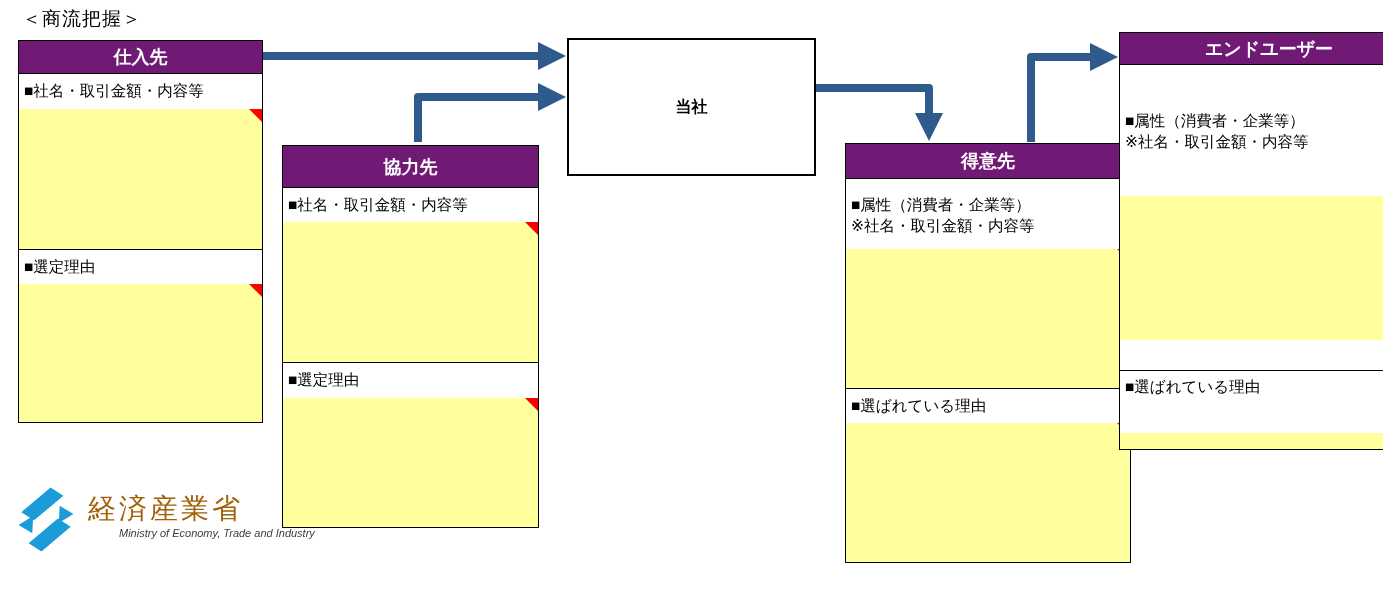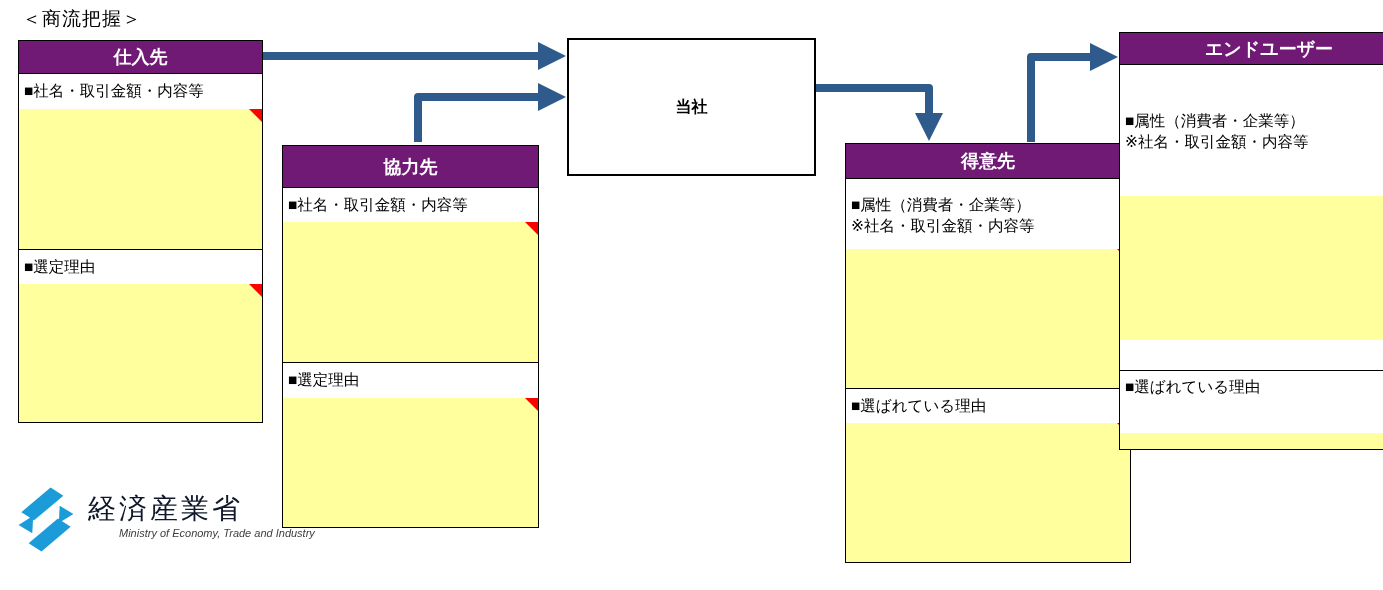--- a/index.html
+++ b/index.html
@@ -26,21 +26,21 @@
   
   .company-box { position:absolute; border:2px solid #000; background:#fff;
                  display:flex; align-items:center; justify-content:center;
                  font-size:16px; font-weight:bold; color:#000; }
 
   .arrows { position:absolute; left:0; top:0; pointer-events:none; }
 
   
   .logo { position:absolute; left:14px; top:479px; display:flex; align-items:flex-start; }
   .logo-text { margin:14px 0 0 10px; }
-  .logo-name { font-size:28px; color:#0f172a; letter-spacing:3px; line-height:1.15; }
+  .logo-name { font-size:28px; color:#a16207; letter-spacing:3px; line-height:1.15; }
   .logo-sub { font-size:11px; font-style:italic; color:#3d3d3d; margin-top:2px;margin-left:31px; }
 </style>
 </head>
 <body>
 
 <div class="canvas">
 
   <div class="page-title">＜商流把握＞</div>
 
   <div class="fbox" style="left:18px; top:40px; width:245px; height:383px;">

